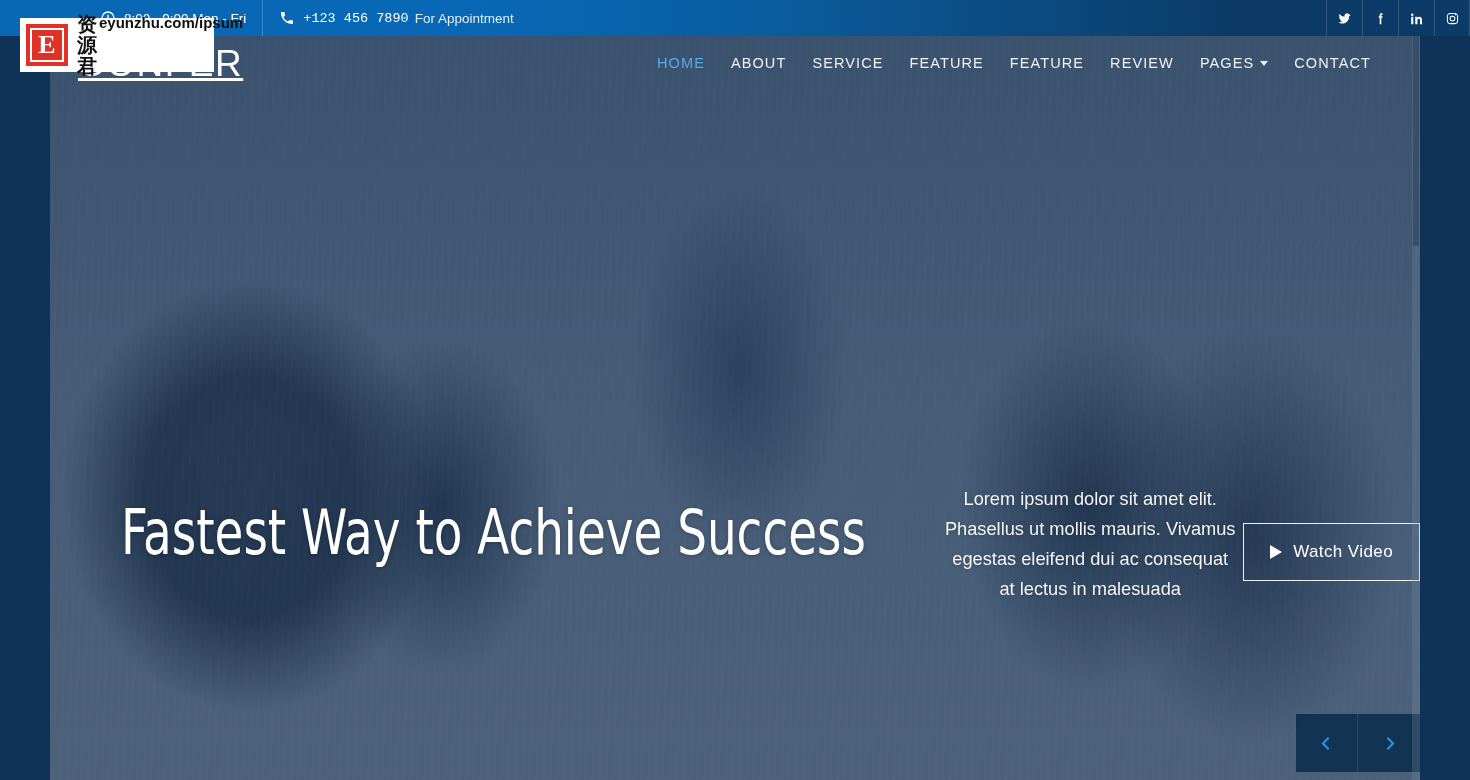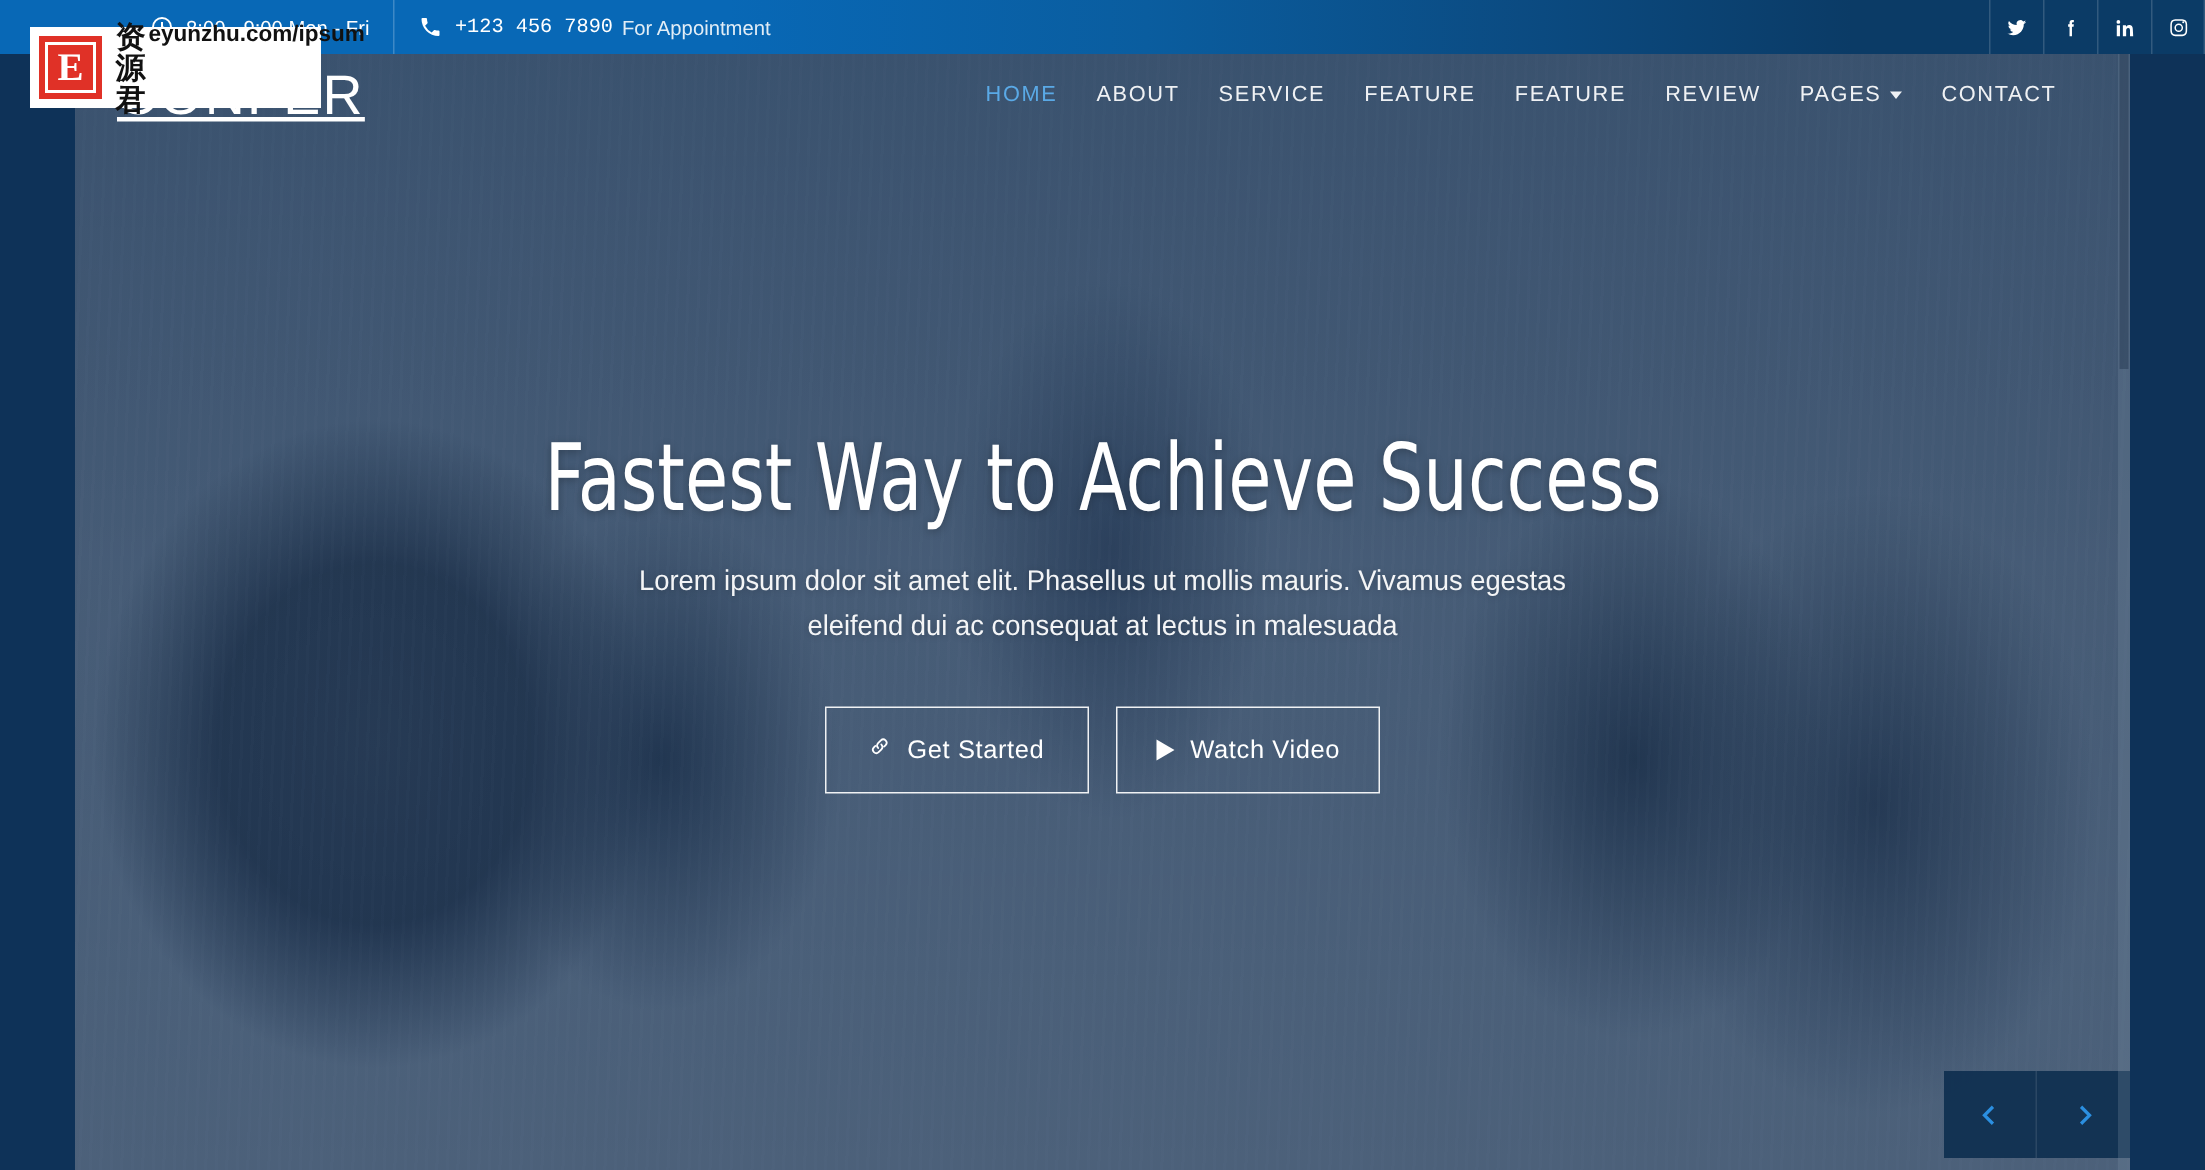--- a/index.html
+++ b/index.html
@@ -161,21 +161,21 @@
     border-top: 5px solid rgba(255,255,255,0.92);
   }
 
   
   .hero-content {
     position: absolute;
     left: 0; top: 0;
     width: 1370px;
     height: 744px;
     display: flex;
-    flex-direction: column;
+    flex-direction: row;
     align-items: center;
     justify-content: flex-start;
     padding-top: 250px;
     z-index: 30;
     text-align: center;
   }
   .hero-title {
     color: #ffffff;
     font-size: 62px;
     line-height: 1.05;
@@ -333,28 +333,20 @@
 
   <div class="hero">
     <div class="hero-photo"></div>
     <div class="hero-overlay"></div>
     <div class="hero-overlay2"></div>
 
     <div class="hero-content">
       <div class="hero-title">Fastest Way to Achieve Success</div>
       <div class="hero-sub">Lorem ipsum dolor sit amet elit. Phasellus ut mollis mauris. Vivamus egestas eleifend dui ac consequat at lectus in malesuada</div>
       <div class="hero-btns">
-        <a class="btn" href="#">
-          <span>
-            <svg viewBox="0 0 24 24" aria-hidden="true">
-                <path d="M9.5 14.5a4.6 4.6 0 0 1 0-6.5l3-3a4.6 4.6 0 0 1 6.5 6.5l-1.4 1.4a1 1 0 1 1-1.4-1.4l1.4-1.4a2.6 2.6 0 0 0-3.7-3.7l-3 3a2.6 2.6 0 0 0 0 3.7 1 1 0 1 1-1.4 1.4zm5 -5a4.6 4.6 0 0 1 0 6.5l-3 3a4.6 4.6 0 0 1-6.5-6.5l1.4-1.4a1 1 0 1 1 1.4 1.4l-1.4 1.4a2.6 2.6 0 0 0 3.7 3.7l3-3a2.6 2.6 0 0 0 0-3.7 1 1 0 1 1 1.4-1.4z"></path>
-              </svg>
-          </span>
-          <span>Get Started</span>
-        </a>
         <a class="btn" href="#">
           <span class="play-tri"></span>
           <span>Watch Video</span>
         </a>
       </div>
     </div>
 
     <div class="carousel-nav">
       <div class="car-btn">
         <svg viewBox="0 0 24 24" aria-hidden="true">

